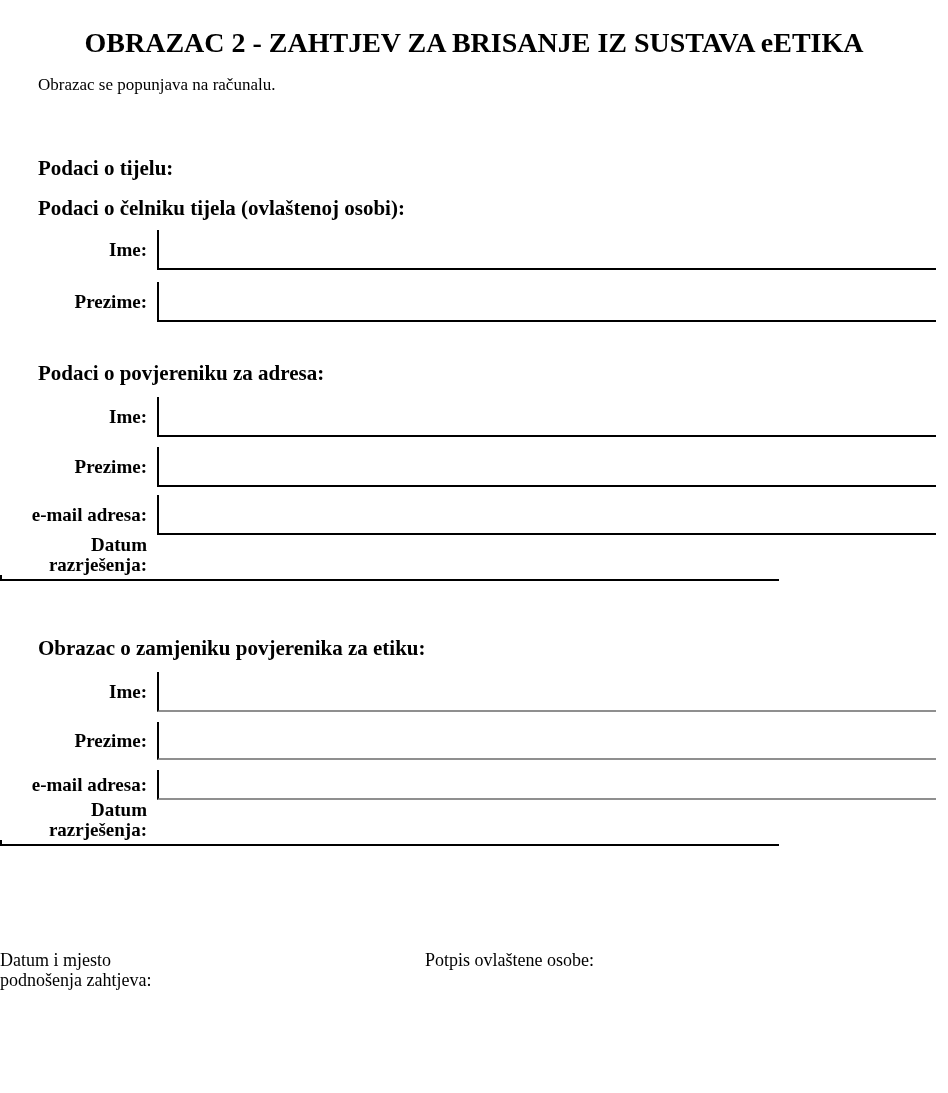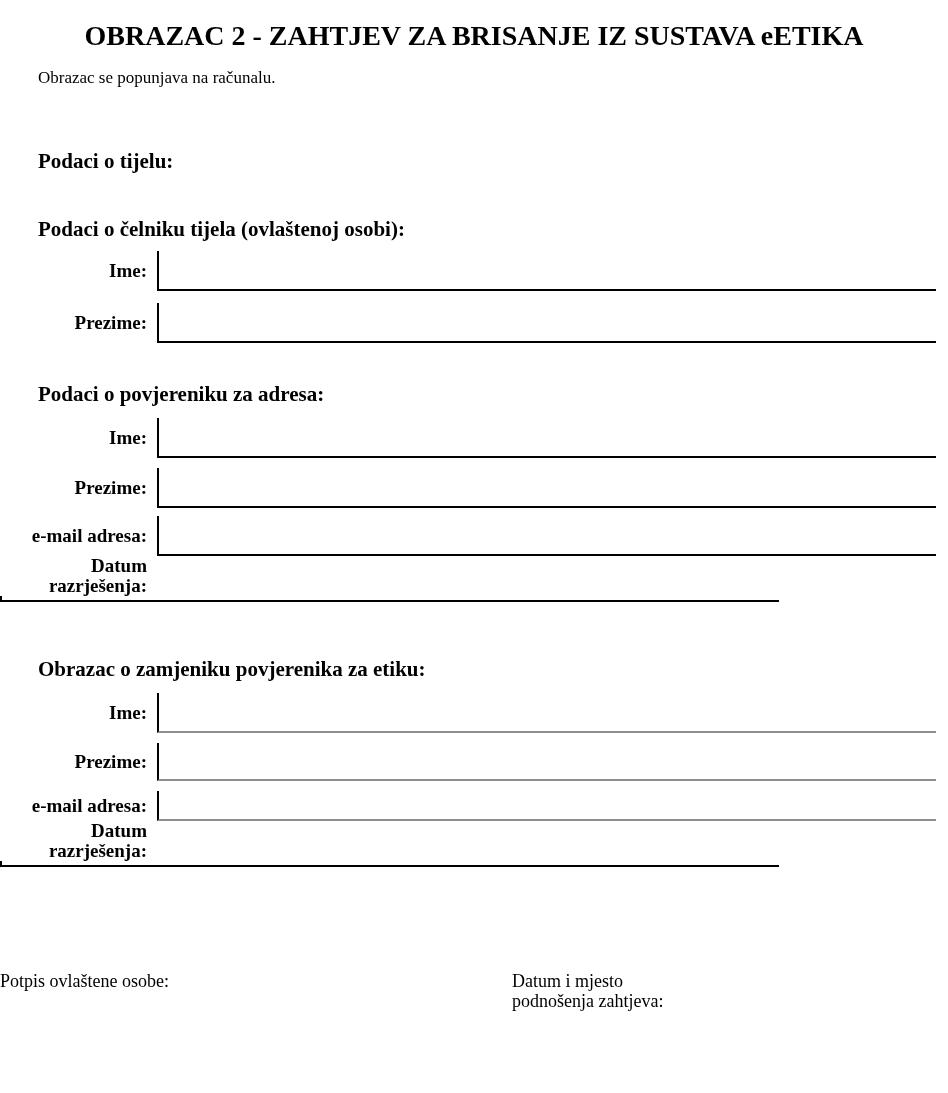--- a/index.html
+++ b/index.html
@@ -16,21 +16,21 @@
     height: 1093px;
     background: #ffffff;
     overflow: hidden;
     padding-top: 17px;
   }
   .title {
     text-align: center;
     font-size: 28px;
     line-height: 30px;
     font-weight: 700;
-    margin: 4px;
+    margin: 11px;
   }
   .subtitle {
     font-size: 17px;
     line-height: 20px;
     margin: 17px 0 0 38px;
   }
   .section { margin: 0; }
   .section-heading {
     font-size: 21px;
     line-height: 22px;
@@ -64,21 +64,21 @@
     overflow: hidden;
   }
   .field .box.gray { border-bottom-color: #8f8f8f; }
 
   
   .field.naziv { margin-top: 16px; height: 36px; }
   .field.naziv .lbl { width: 168px; }
   .field.naziv .box { width: 712px; }
 
   
-  .mt-h2 { margin-top: 46px; }
+  .mt-h2 { margin-top: 18px; }
   .mt-h3 { margin-top: 40px; }
   .mt-h4 { margin-top: 57px; }
   .f-first { margin-top: 11px; }
   .f-first13 { margin-top: 13px; }
   .gap12 { margin-top: 12px; }
   .gap10 { margin-top: 10px; }
   .gap8  { margin-top: 8px; }
   .gap0  { margin-top: 0; flex-direction: column; }
   .h40 { height: 40px; }
   .h38 { height: 38px; }
@@ -168,26 +168,26 @@
       <div class="box gray"></div>
     </div>
     <div class="field gap0 h54">
       <div class="lbl">Datum
 razrješenja:</div>
       <div class="box"></div>
     </div>
   </div>
 
   <div class="footer-row">
-    <div class="fgroup right">
-      <div class="lbl">Potpis ovlaštene
-osobe:</div>
-      <div class="box gray"></div>
-    </div>
     <div class="fgroup left">
       <div class="lbl">Datum i mjesto
 podnošenja
 zahtjeva:</div>
+      <div class="box gray"></div>
+    </div>
+    <div class="fgroup right">
+      <div class="lbl">Potpis ovlaštene
+osobe:</div>
       <div class="box gray"></div>
     </div>
   </div>
 
 </div>
 
 </body></html>

